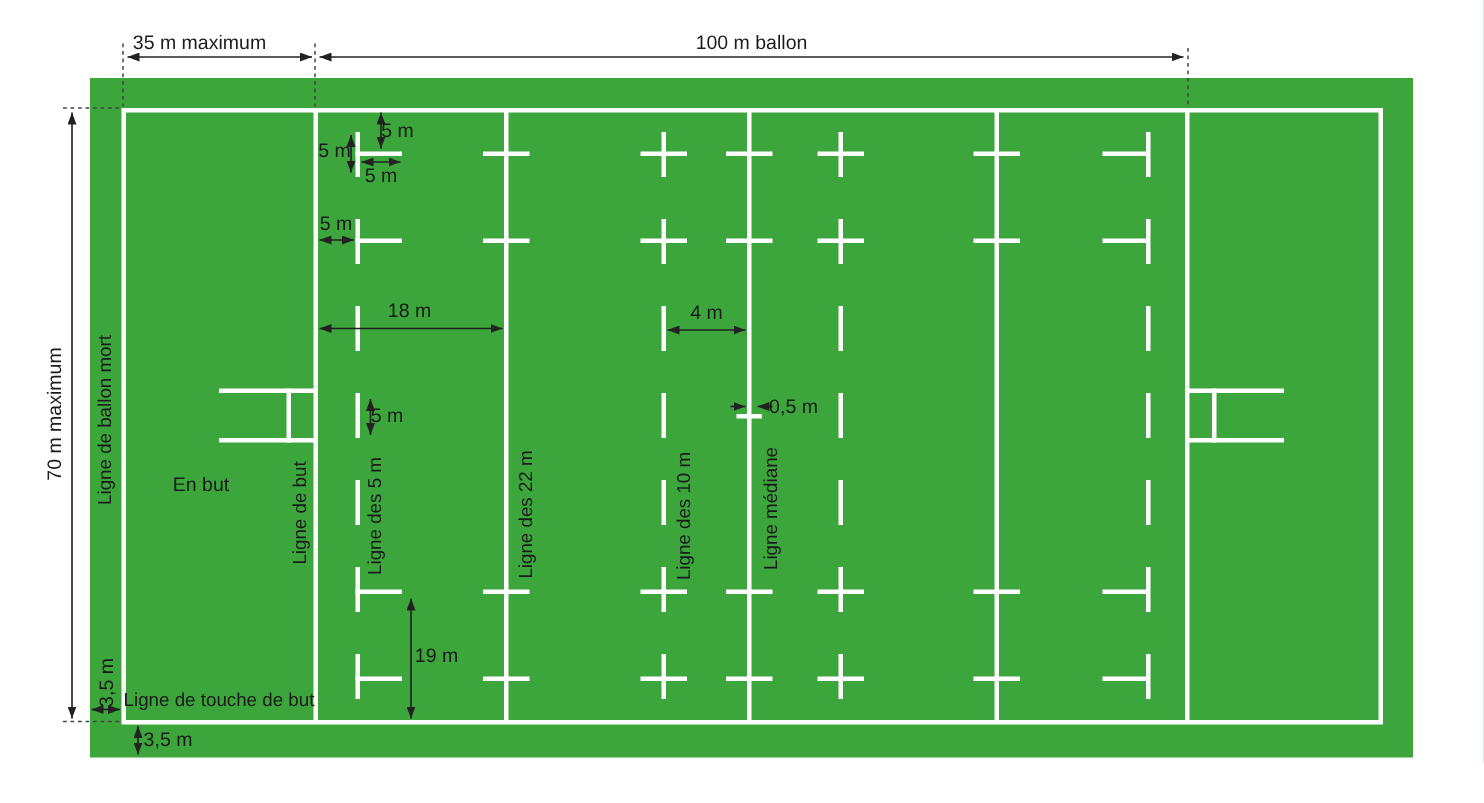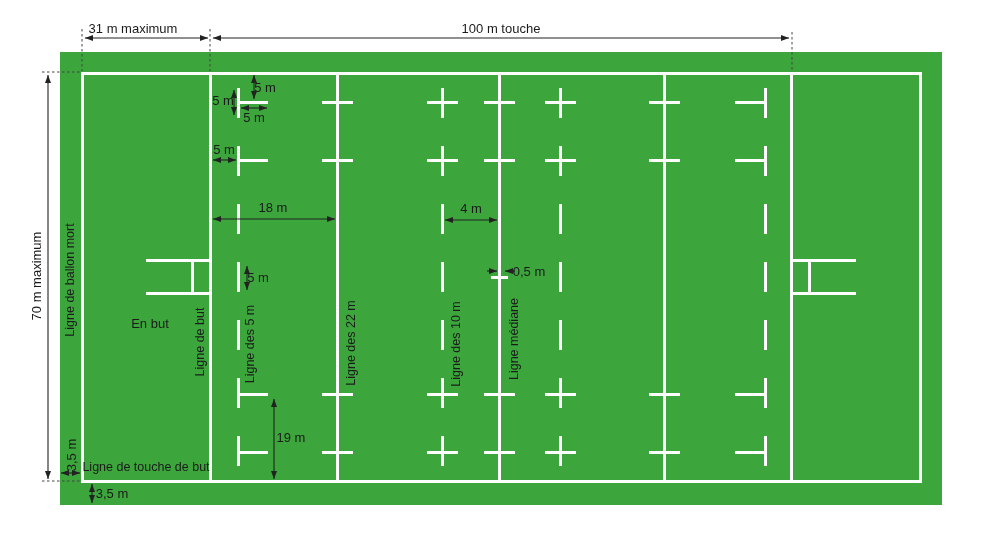--- a/index.html
+++ b/index.html
@@ -109,26 +109,26 @@
     <line class="dim" x1="213" y1="219" x2="335" y2="219" marker-start="url(#arr)" marker-end="url(#arr)"></line>
     <line class="dim" x1="445" y1="220" x2="497" y2="220" marker-start="url(#arr)" marker-end="url(#arr)"></line>
     <line class="dim" x1="487" y1="271" x2="497" y2="271" marker-end="url(#arr)"></line>
     <line class="dim" x1="515" y1="271" x2="505" y2="271" marker-end="url(#arr)"></line>
     <line class="dim" x1="274" y1="399" x2="274" y2="479" marker-start="url(#arr)" marker-end="url(#arr)"></line>
     <line class="dim" x1="247" y1="266" x2="247" y2="290" marker-start="url(#arr)" marker-end="url(#arr)"></line>
     <line class="dim" x1="61" y1="473" x2="80" y2="473" marker-start="url(#arr)" marker-end="url(#arr)"></line>
     <line class="dim" x1="92" y1="484" x2="92" y2="503" marker-start="url(#arr)" marker-end="url(#arr)"></line>
   </svg>
 
-  <div class="lbl" style="left:133px;top:28px">31 m maximum</div>
-  <div class="lbl" style="left:501px;top:28px">100 m touche</div>
+  <div class="lbl" style="left:133px;top:28px">35 m maximum</div>
+  <div class="lbl" style="left:501px;top:28px">100 m ballon</div>
   <div class="lbl rot" style="left:36px;top:276px">70 m maximum</div>
 
   <div class="lbl rot small" style="left:70px;top:280px">Ligne de ballon mort</div>
-  <div class="lbl" style="left:150px;top:323px">En but</div>
+  <div class="lbl" style="left:134px;top:323px">En but</div>
   <div class="lbl rot small" style="left:200px;top:342px">Ligne de but</div>
   <div class="lbl rot small" style="left:250px;top:344px">Ligne des 5 m</div>
   <div class="lbl rot small" style="left:351px;top:343px">Ligne des 22 m</div>
   <div class="lbl rot small" style="left:456px;top:344px">Ligne des 10 m</div>
   <div class="lbl rot small" style="left:514px;top:339px">Ligne médiane</div>
   <div class="lbl small" style="left:146px;top:467px">Ligne de touche de but</div>
 
   <div class="lbl" style="left:265px;top:87px">5 m</div>
   <div class="lbl" style="left:223px;top:100px">5 m</div>
   <div class="lbl" style="left:254px;top:117px">5 m</div>

